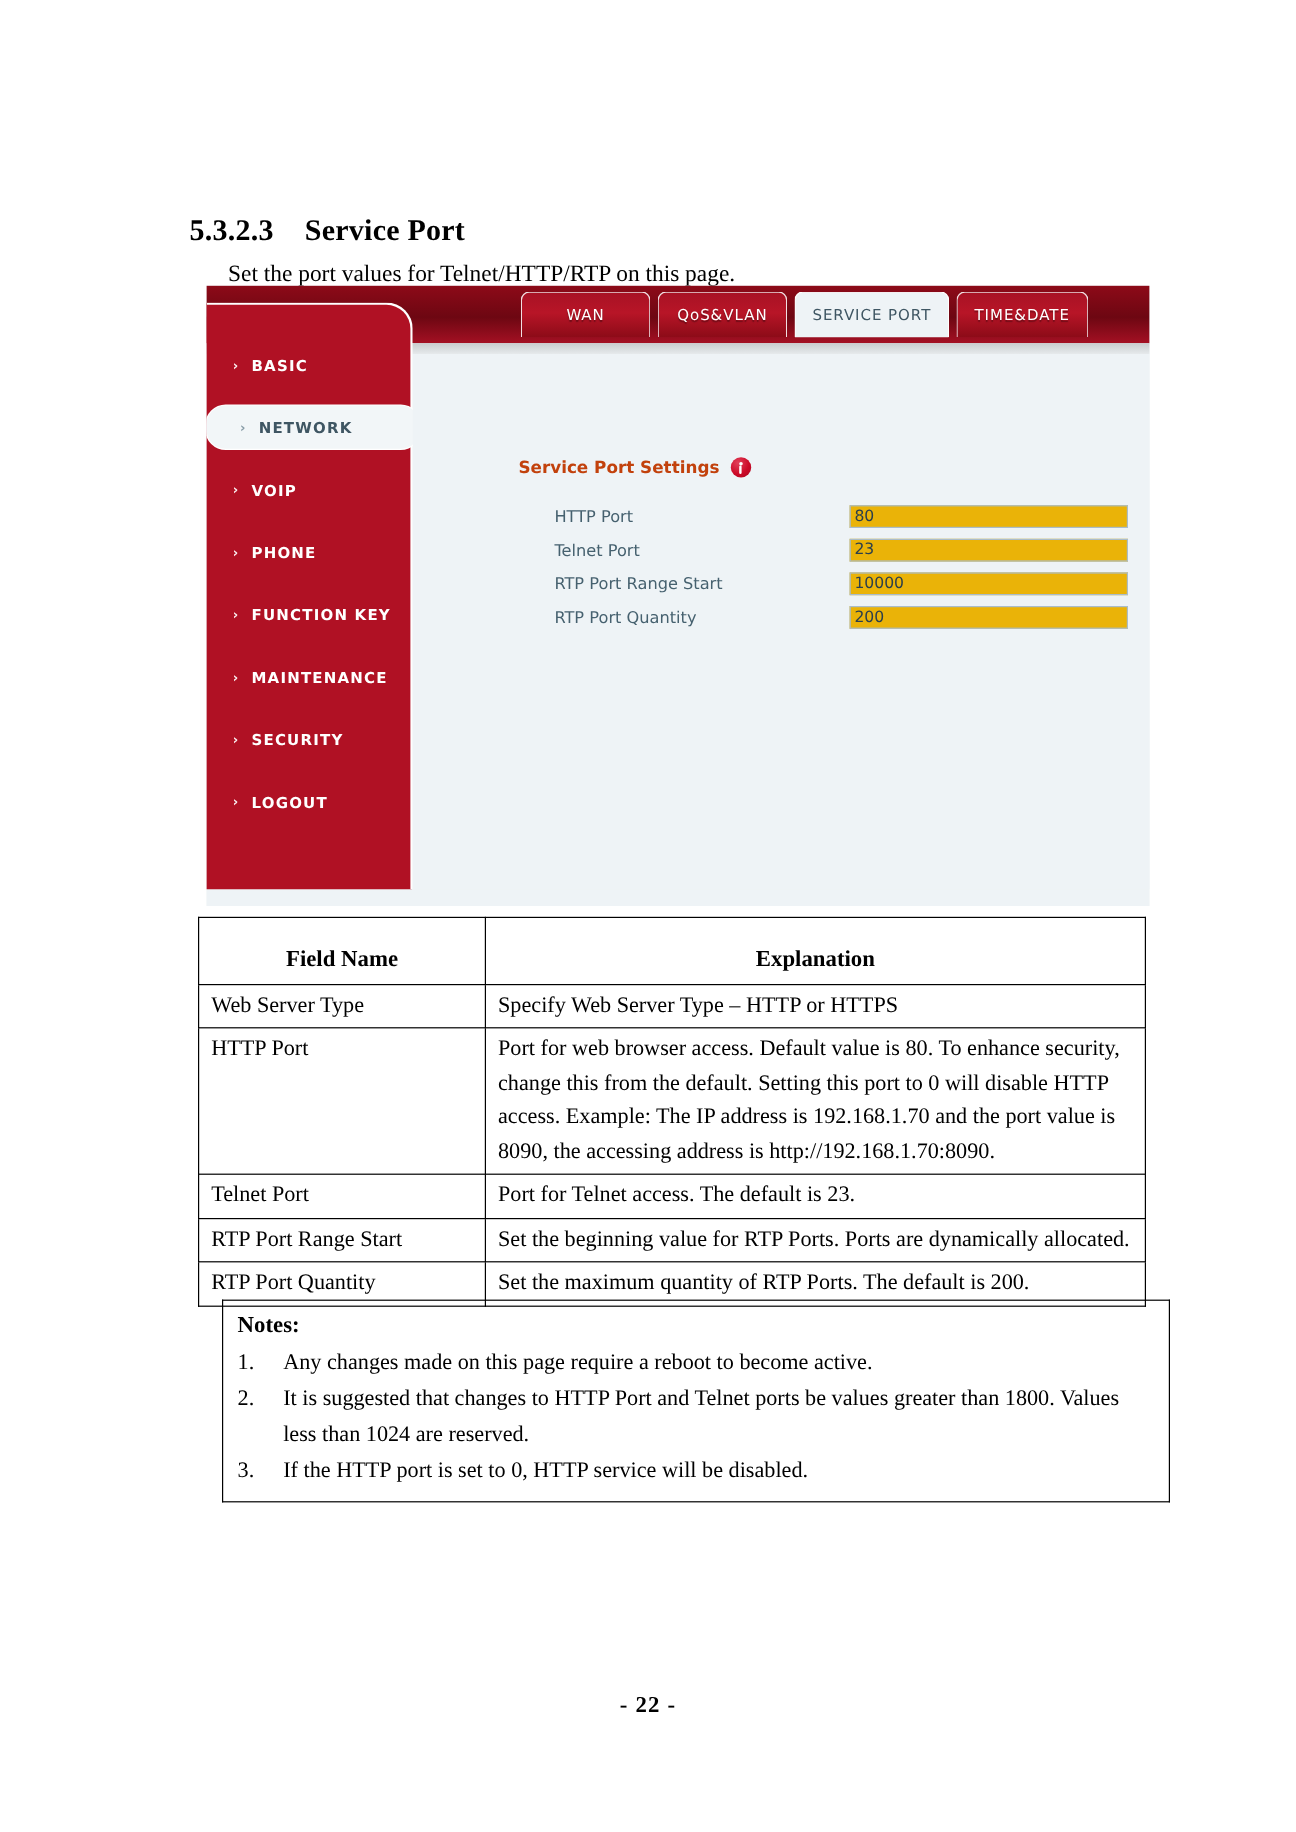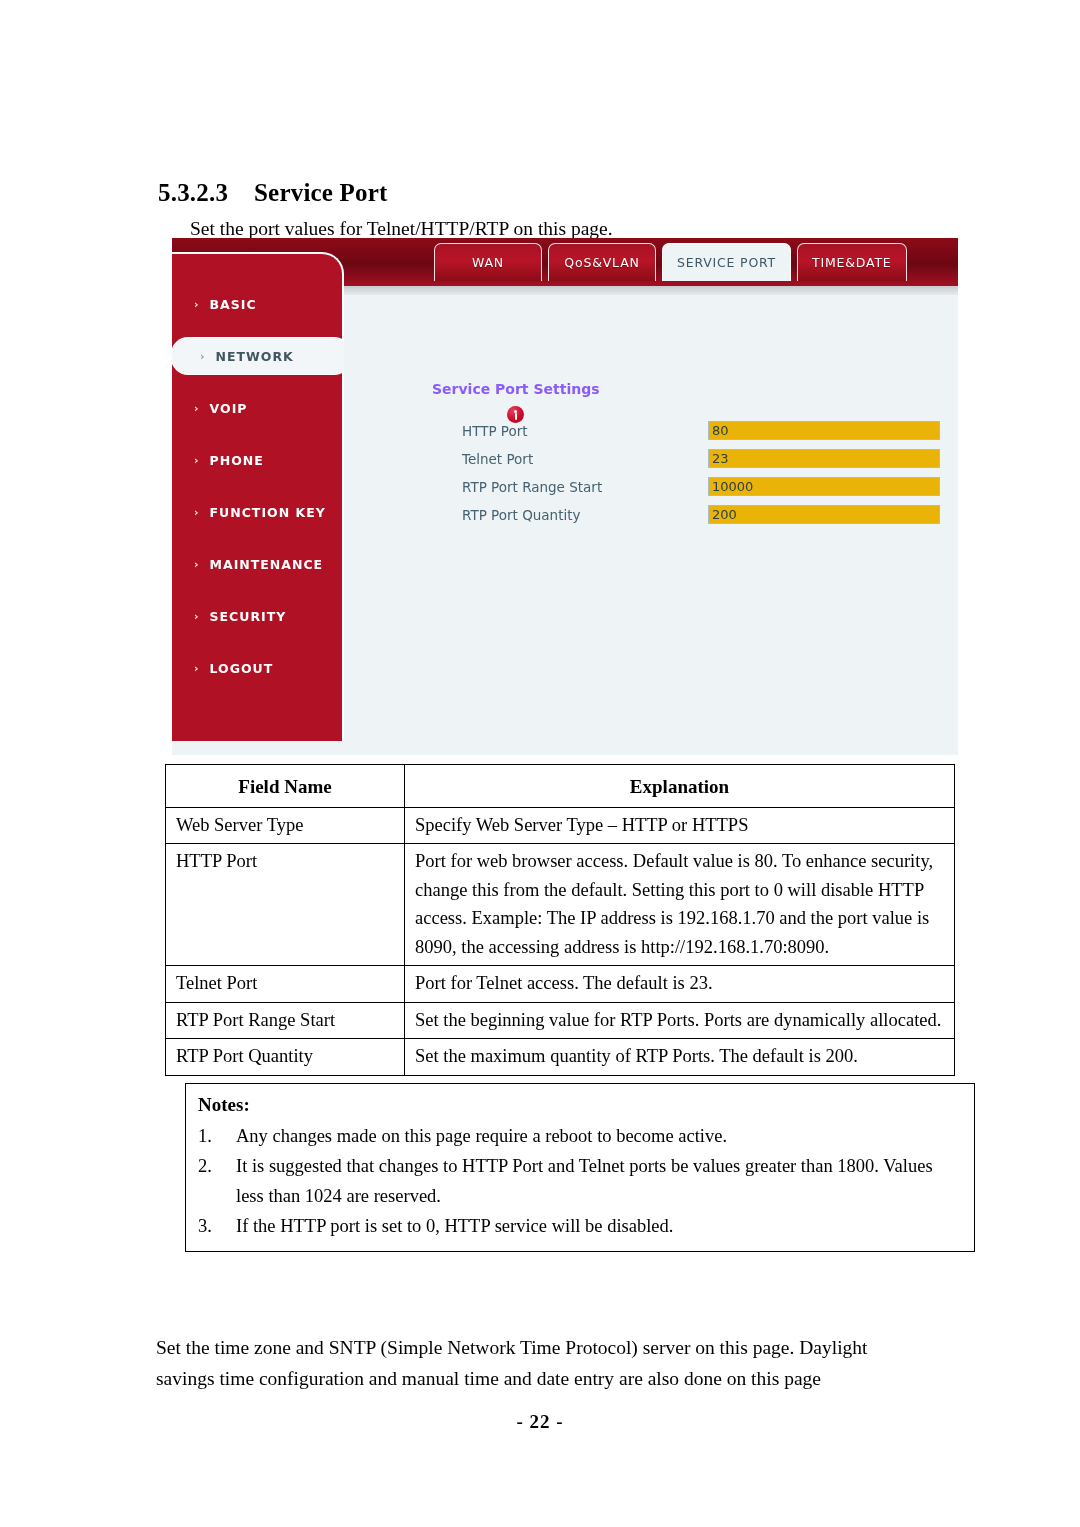--- a/index.html
+++ b/index.html
@@ -167,26 +167,25 @@
     height: 446px;
     background: #eef3f6;
   }
 
   .panel-title {
     position: absolute;
     left: 88px;
     top: 86px;
     font-size: 14px;
     font-weight: bold;
-    color: #8b5cf6;
-    display: flex;
-    align-items: center;
+    color: #c2410c;
+    display: flex;
+    align-items: flex-end;
     gap: 9px;
     white-space: nowrap;
-    flex-direction: column;
   }
   .help-icon {
     width: 17px;
     height: 17px;
     border-radius: 50%;
     background: radial-gradient(circle at 35% 28%, #e2405a 0%, #cc0a28 55%, #a80520 100%);
     position: relative;
     display: inline-block;
   }
   .help-icon::before {
@@ -251,21 +250,21 @@
     vertical-align: top;
     font-size: 18.5px;
     line-height: 28.5px;
     padding: 3px 10px 4px 10px;
     font-weight: normal;
   }
   table.doc-table th {
     text-align: center;
     font-weight: bold;
     font-size: 19px;
-    padding-top: 8px;
+    padding-top: 21px;
     padding-bottom: 5px;
   }
   .col-field { width: 218px; }
 
   #notes-table {
     left: 165px;
     top: 1083px;
     width: 790px;
     margin-left: 20px;
   }
@@ -422,17 +421,16 @@
           <div class="note-item">
             <span class="note-num">3.</span>
             <span class="note-text">If the HTTP port is set to 0, HTTP service will be disabled.</span>
           </div>
         </td>
       </tr>
     </tbody>
   </table>
 
 
-  <div class="body-para" id="time-date-para">Set the time zone and SNTP (Simple Network Time Protocol) server on this page.    Daylight savings time configuration and manual time and date entry are also done on this page</div>
 
   <div class="page-number">- 22 -</div>
 
 </div>
 
 </body></html>

